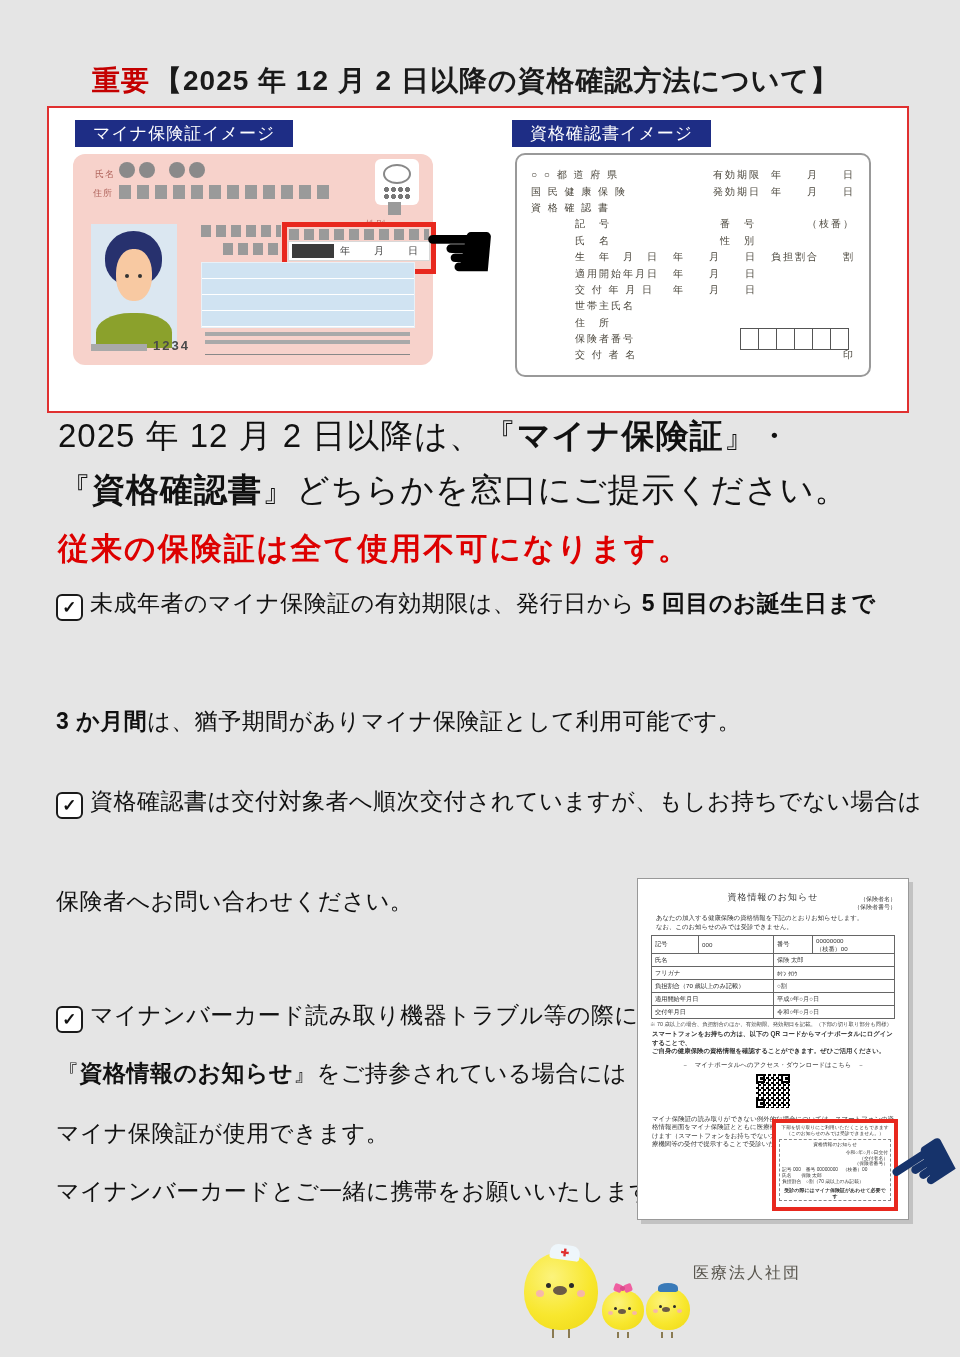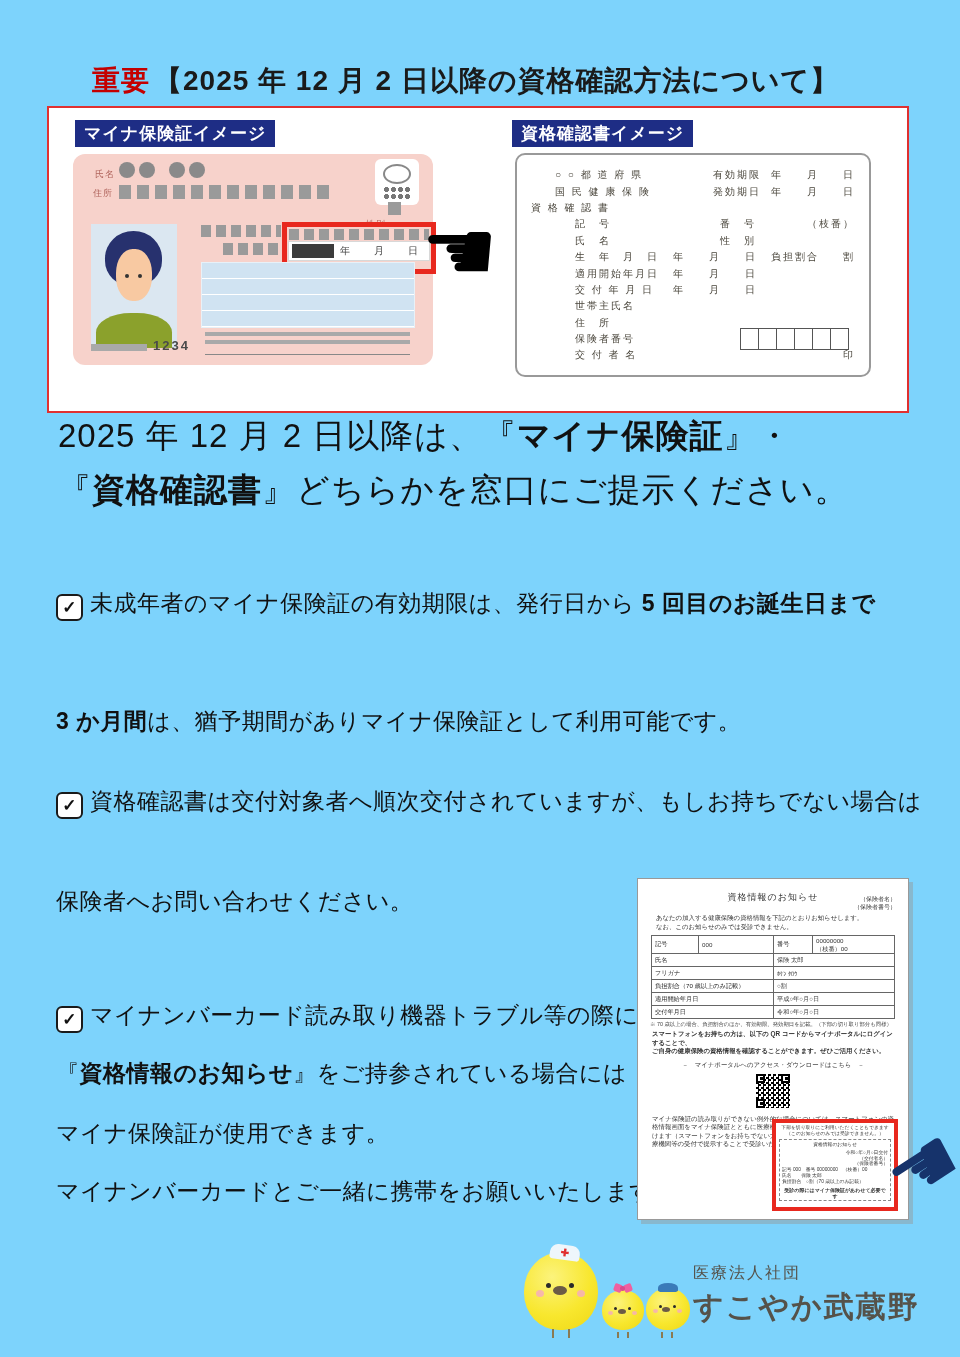--- a/index.html
+++ b/index.html
@@ -1,27 +1,27 @@
 <!DOCTYPE html>
 <html><head>
 <meta charset="utf-8">
 <style>
   html,body{margin:0;padding:0;background:#fff;}
-  .page{position:relative;width:960px;height:1357px;background:#7dd3fc;overflow:hidden;
+  .page{position:relative;width:960px;height:1357px;background:#e5e5e5;overflow:hidden;
         font-family:"Liberation Sans",sans-serif;color:#1a1a1a;}
   b{font-weight:bold;}
 
   
   .title{position:absolute;left:92px;top:62px;font-size:28px;font-weight:600;letter-spacing:1px;white-space:nowrap;}
   .title .imp{color:#c40000;margin-right:4px;}
 
   
   .hero{position:absolute;left:47px;top:106px;width:858px;height:303px;border:2px solid #e03030;background:#fff;}
-  .tag{position:absolute;top:12px;background:#1e2d85;color:#fff;font-size:17px;font-weight:bold;
-       padding:2px 9px;letter-spacing:1px;white-space:nowrap;}
+  .tag{position:absolute;top:12px;background:#1e2d85;color:#fff;font-size:17px;font-weight:normal;
+       padding:2px 18px;letter-spacing:1px;white-space:nowrap;}
   .tag-myna{left:26px;}
   .tag-kak{left:463px;}
 
   
   .myna{position:absolute;left:24px;top:46px;width:360px;height:211px;background:#f7d2cb;border-radius:12px;}
   .myna .lbl{position:absolute;font-size:9px;color:#b0645c;letter-spacing:1px;}
   .lbl.n{left:22px;top:14px;}
   .lbl.a{left:20px;top:33px;}
   .lbl.g{left:293px;top:64px;}
   .dots{position:absolute;left:46px;top:8px;display:flex;}
@@ -56,21 +56,21 @@
   .b3{left:18px;top:190px;width:56px;height:7px;}
   .cnum{position:absolute;left:80px;top:184px;font-size:13px;font-weight:bold;color:#4a4a4a;letter-spacing:2px;}
 
   .hand{position:absolute;line-height:1;user-select:none;}
   .hand.black{left:372px;top:100px;font-size:86px;color:#000;}
 
   
   .kform{position:absolute;left:466px;top:45px;width:356px;height:224px;background:#fff;border:2px solid #999;
          border-radius:10px;padding:12px 14px;box-sizing:border-box;font-size:10px;color:#4a463c;letter-spacing:2px;}
   .fl{display:flex;align-items:center;height:16.4px;white-space:nowrap;}
-  .t1a{width:190px;margin-left:24px;}
+  .t1a{width:190px;}
   .vlab{margin-right:10px;font-family:Liberation Mono, monospace;}
   .ind{margin-left:44px;}
   .cw{width:145px;display:inline-block;}
   .cn{width:98px;display:inline-block;}
   .c2{width:98px;display:inline-block;}
   .rgt{margin-left:auto;}
   .cells{display:flex;margin-left:auto;margin-right:6px;}
   .cell{width:17px;height:20px;border:1px solid #555;border-left:none;background:#fff;}
   .cell:first-child{border-left:1px solid #555;}
 
@@ -264,20 +264,21 @@
       </div>
     </div>
   </div>
 
   <div class="mline m1">
     <span>2025 年 12 月 2 日以降は、『</span><b>マイナ保険証</b><span>』・</span>
   </div>
   <div class="mline m2">
     <span>『</span><b>資格確認書</b><span>』どちらかを窓口にご提示ください。</span>
   </div>
+  <div class="warn">従来の保険証は全て使用不可になります。</div>
 
   <div class="ckline" style="top:588px;">
     <span class="cb">✓</span><span>未成年者のマイナ保険証の有効期限は、発行日から </span><b>5 回目のお誕生日まで</b>
   </div>
   <div class="ckline" style="top:706px;">
     <b>3 か月間</b><span>は、猶予期間がありマイナ保険証として利用可能です。</span>
   </div>
 
   <div class="ckline" style="top:786px;">
     <span class="cb">✓</span><span>資格確認書は交付対象者へ順次交付されていますが、もしお持ちでない場合は</span>
@@ -404,16 +405,15 @@
     <div class="eye e1"></div>
     <div class="eye e2"></div>
     <div class="beak"></div>
     <div class="cheek ch1"></div>
     <div class="cheek ch2"></div>
     <div class="leg leg1"></div>
     <div class="leg leg2"></div>
   </div>
   <div class="logo">
     <div class="org">医療法人社団</div>
-    <div class="name">すこやか武蔵野</div>
   </div>
 
 </div>
 
 </body></html>

